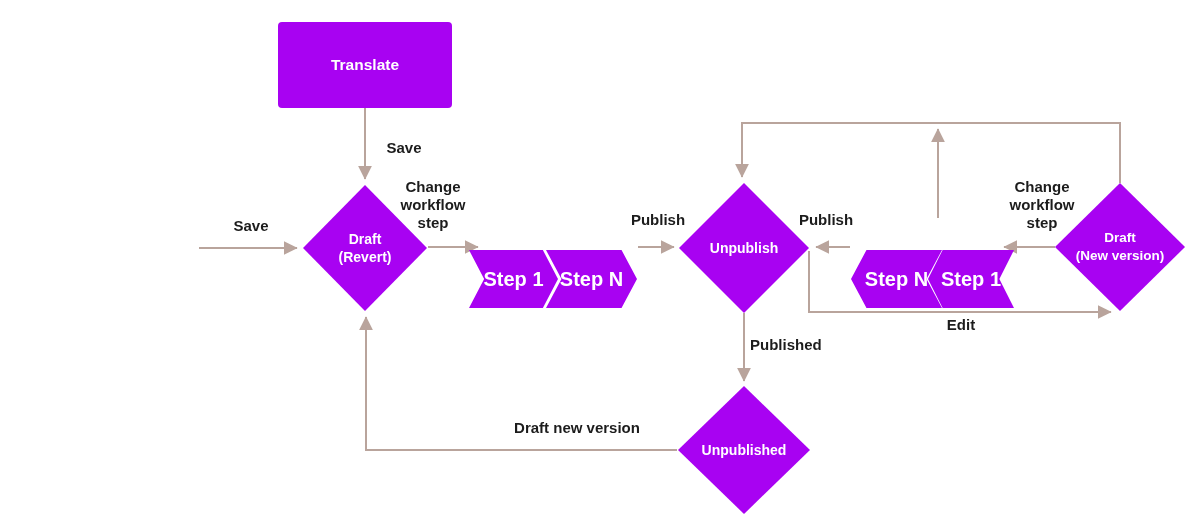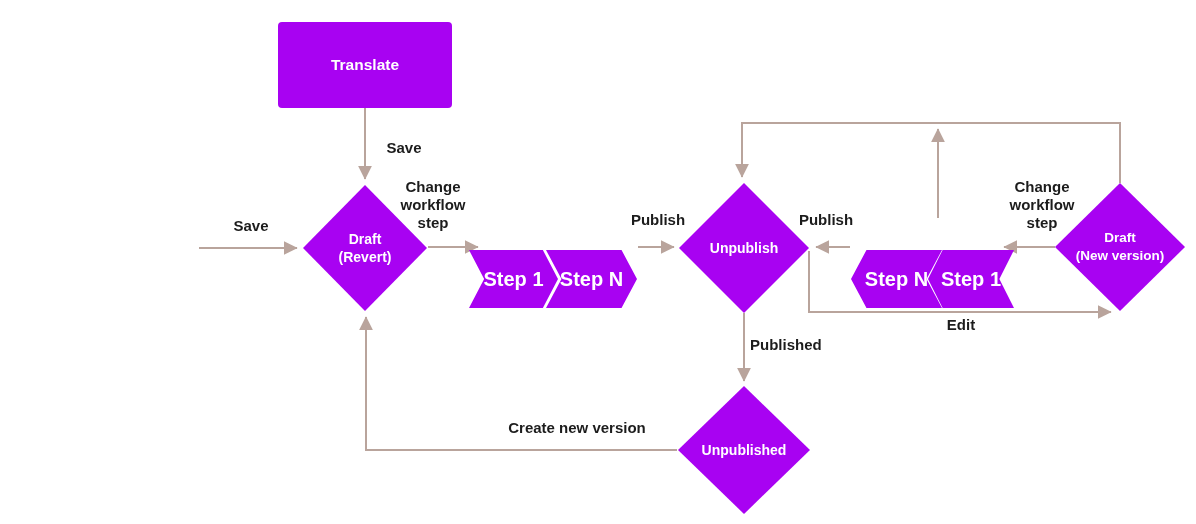--- a/index.html
+++ b/index.html
@@ -124,15 +124,15 @@
 
 
   <div class="elabel" style="left:794px;top:211px;width:64px;">Publish</div>
 
   <div class="elabel" style="left:1002px;top:178px;width:80px;">Change workflow step</div>
 
   <div class="elabel" style="left:933px;top:316px;width:56px;">Edit</div>
 
   <div class="elabel" style="left:750px;top:336px;width:90px;text-align:left;">Published</div>
 
-  <div class="elabel" style="left:499px;top:419px;width:156px;">Create new version</div>
+  <div class="elabel" style="left:499px;top:419px;width:156px;">Draft new version</div>
 
 </div>
 
 </body></html>

